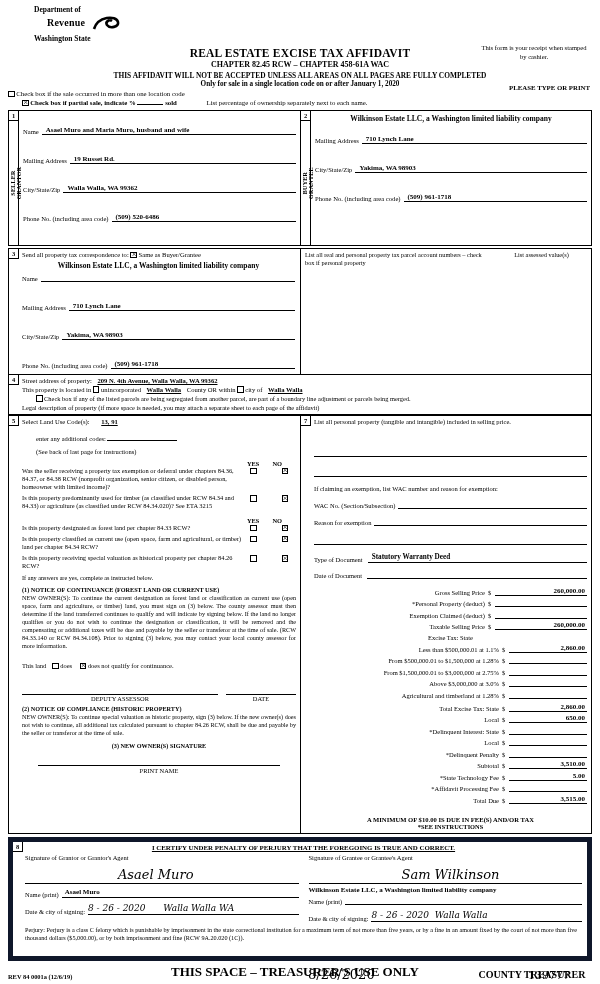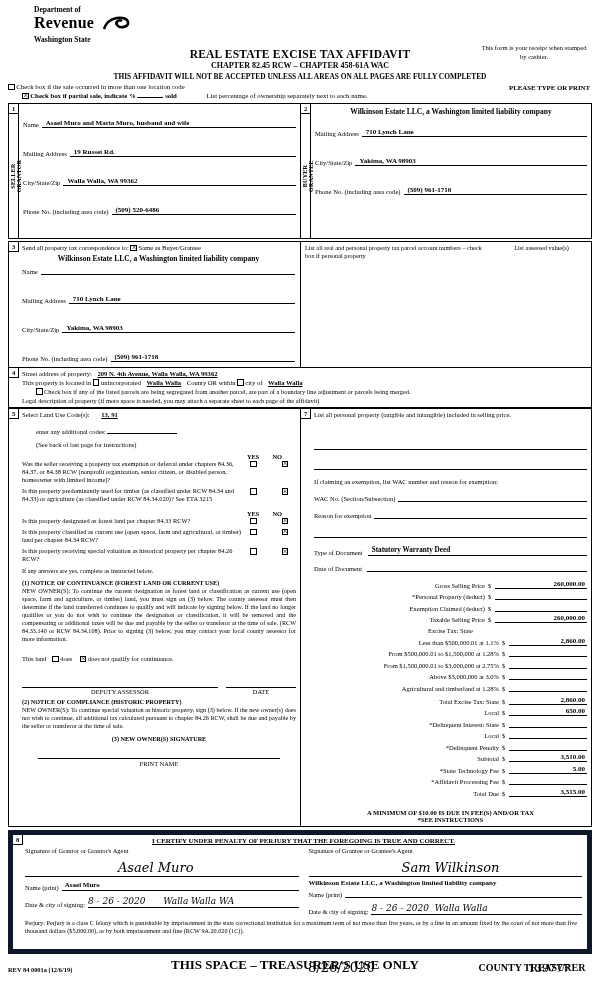--- a/index.html
+++ b/index.html
@@ -10,21 +10,21 @@
     color:#000;
     font-size:7px;
     position:relative;
   }
   .page { position:relative; width:600px; height:984px; padding:6px 8px; }
 
   
   .dor-head { display:flex; align-items:flex-start; gap:6px; padding-left:26px; }
   .dor-logo { width:150px; }
   .dor-logo .dep { font-size:7.5px; font-weight:bold; line-height:1.1; }
-  .dor-logo .rev { font-size:16px; font-weight:bold; letter-spacing:.2px; line-height:1; }
+  .dor-logo .rev { font-size:10px; font-weight:bold; letter-spacing:.2px; line-height:1;margin-left:13px; }
   .dor-logo .wa { font-size:7.5px; font-weight:bold; }
   .swirl { display:inline-block; vertical-align:middle; margin-left:4px; }
 
   .title-wrap { text-align:center; margin-top:4px; }
   .t1 { font-size:11.5px; font-weight:bold; letter-spacing:.2px; }
   .t2 { font-size:8px; font-weight:bold; margin-top:1px;}
   .t3 { font-size:7.4px; font-weight:bold; margin-top:2px;}
   .t4 { font-size:7.2px; font-weight:bold; }
 
   .receipt { position:absolute; right:10px; top:44px; width:112px; text-align:center; font-size:6.6px; line-height:1.35; }
@@ -125,20 +125,21 @@
         </span>
       </div>
       <div class="wa">Washington State</div>
     </div>
   </div>
 
   <div class="title-wrap">
     <div class="t1">REAL ESTATE EXCISE TAX AFFIDAVIT</div>
     <div class="t2">CHAPTER 82.45 RCW – CHAPTER 458-61A WAC</div>
     <div class="t3">THIS AFFIDAVIT WILL NOT BE ACCEPTED UNLESS ALL AREAS ON ALL PAGES ARE FULLY COMPLETED</div>
+    <div class="t4">Only for sale in a single location code on or after January 1, 2020</div>
   </div>
 
   <div class="receipt">This form is your receipt when stamped by cashier.</div>
   <div class="typeprint">PLEASE TYPE OR PRINT</div>
 
   <div class="cbline">
     <span class="cb"></span>
     <span>Check box if the sale occurred in more than one location code</span>
   </div>
   <div class="cbline indent1">

